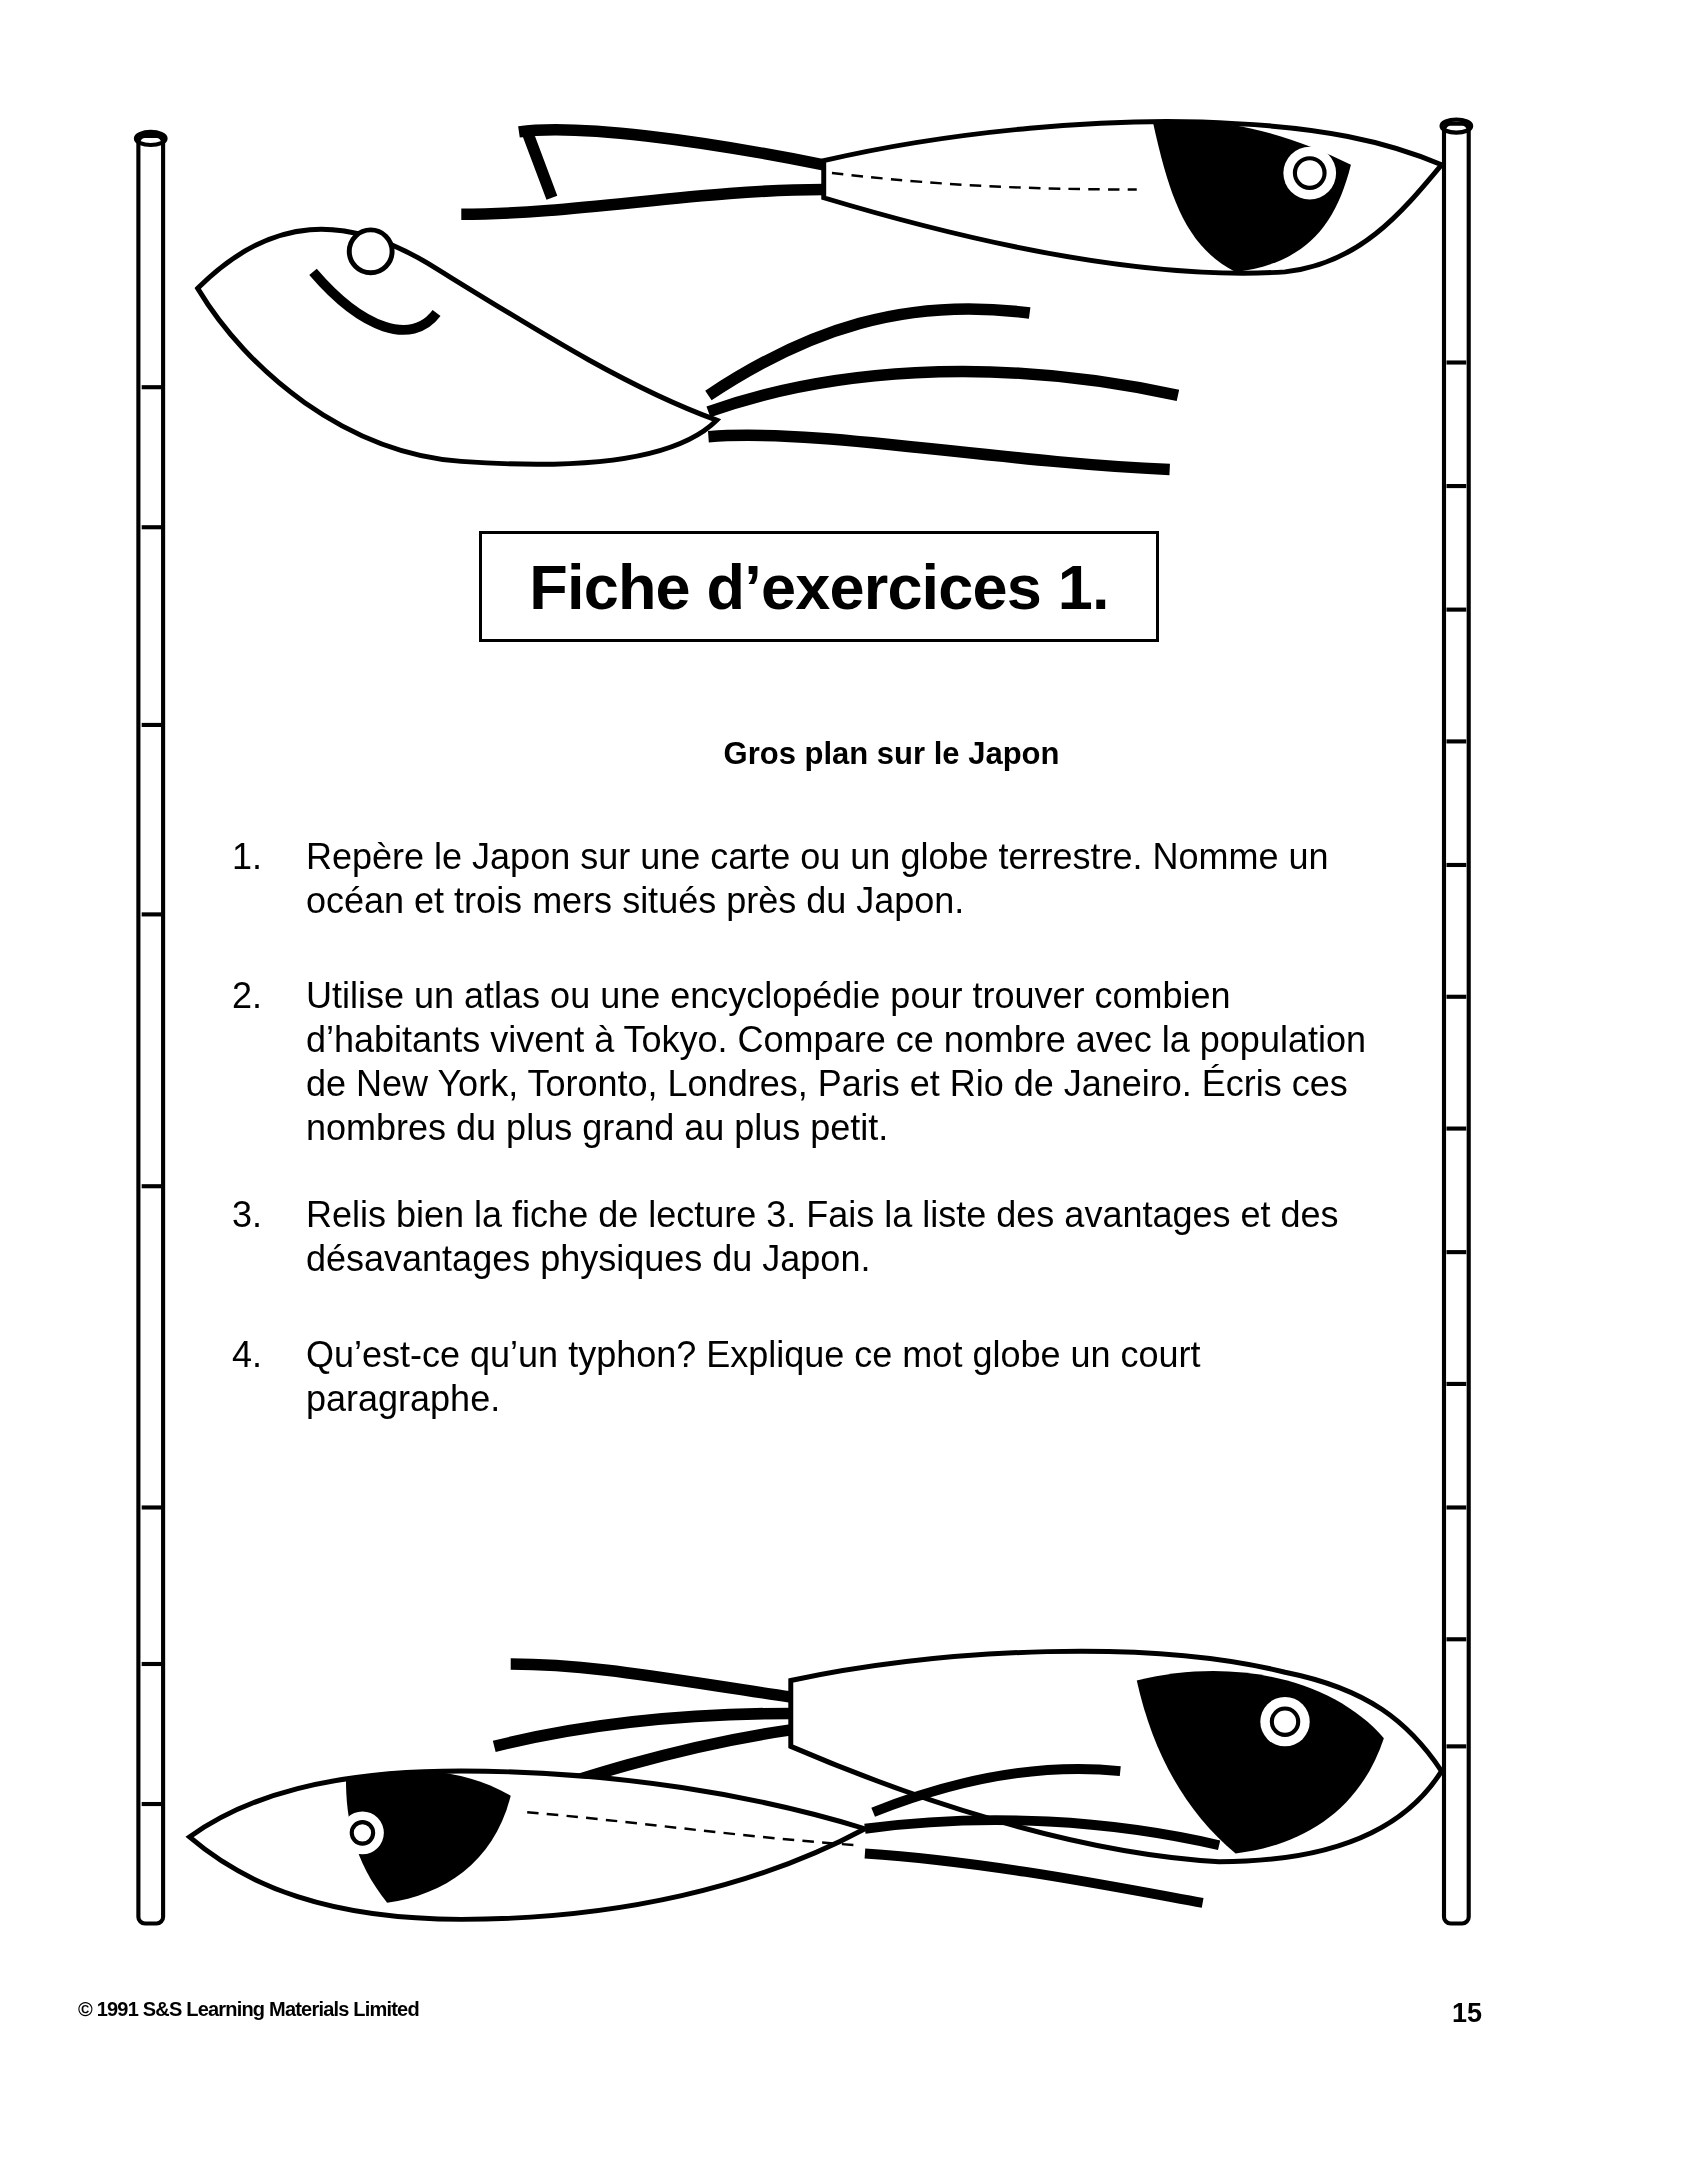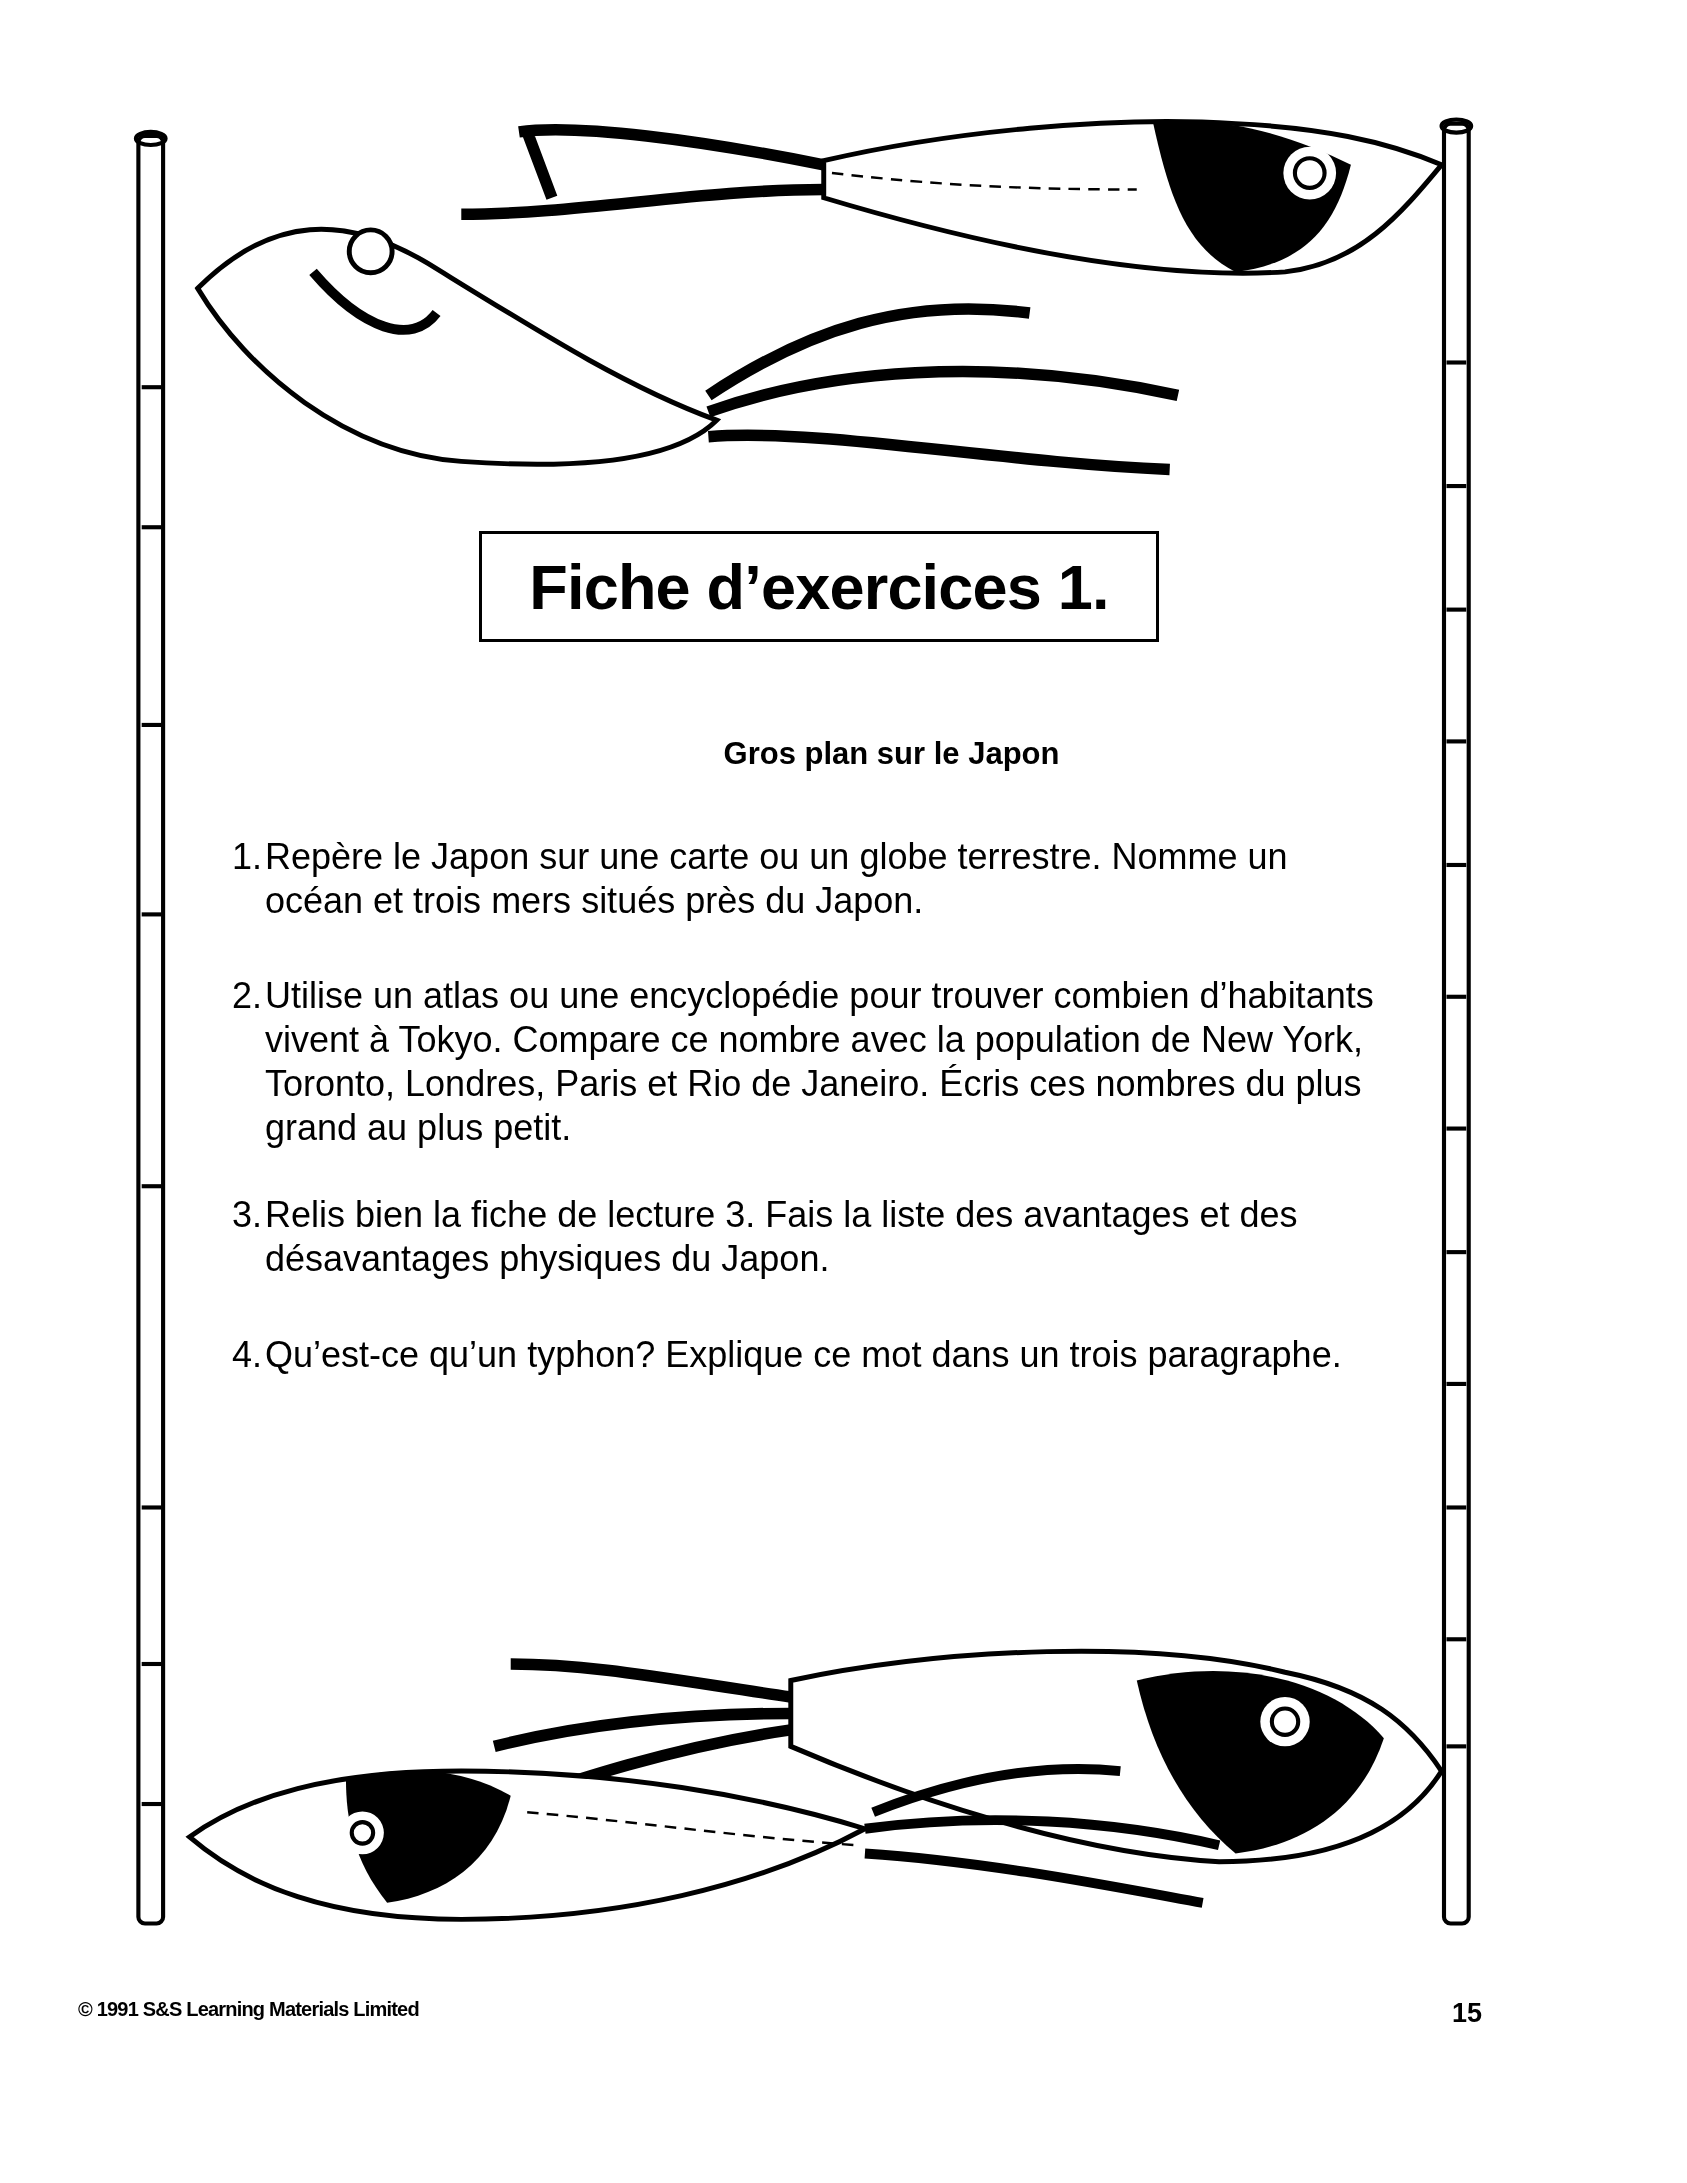--- a/index.html
+++ b/index.html
@@ -3,21 +3,21 @@
 <meta charset="utf-8">
 <style>
   html, body { margin:0; padding:0; background:#ffffff; }
   body { width:1687px; height:2183px; position:relative; overflow:hidden; font-family:"Liberation Sans", sans-serif; color:#000; }
   .art { position:absolute; left:0; top:0; width:1687px; height:2183px; }
   .title-box { position:absolute; left:479px; top:531px; width:680px; height:111px; border:3.3px solid #000; box-sizing:border-box; display:flex; align-items:center; justify-content:center; }
   .title-box span { font-size:63px; font-weight:bold; letter-spacing:-0.8px; }
   .subtitle { position:absolute; left:0; width:1687px; top:736px; text-align:center; font-size:31px; font-weight:bold;padding-left:48px; }
   .q { position:absolute; left:232px; width:1153px; font-size:36px; line-height:44px; }
   .q .num { position:absolute; left:0; top:0; }
-  .q .txt { display:block; margin-left:33px; }
+  .q .txt { display:block; margin-left:74px; }
   .footer-left { position:absolute; left:78px; top:1998px; font-size:20px; font-weight:bold; letter-spacing:-0.8px; }
   .footer-right { position:absolute; left:1452px; top:1998px; font-size:27px; font-weight:bold; }
 </style>
 </head>
 <body>
 
 <svg class="art" viewBox="0 0 2048 2650" xmlns="http://www.w3.org/2000/svg">
 
   <g fill="none" stroke="#000" stroke-width="5">
     <rect x="168" y="165" width="30" height="2170" rx="8"></rect>
@@ -96,18 +96,18 @@
 <div class="q" style="top:974px;">
   <span class="num">2.</span>
   <span class="txt">Utilise un atlas ou une encyclopédie pour trouver combien d’habitants vivent à Tokyo.  Compare ce nombre avec la population de New York, Toronto, Londres, Paris et Rio de Janeiro.  Écris ces nombres du plus grand au plus petit.</span>
 </div>
 <div class="q" style="top:1193px;">
   <span class="num">3.</span>
   <span class="txt">Relis bien la fiche de lecture 3. Fais la liste des avantages et des désavantages physiques du Japon.</span>
 </div>
 <div class="q" style="top:1333px;">
   <span class="num">4.</span>
-  <span class="txt">Qu’est-ce qu’un typhon? Explique ce mot dans un trois paragraphe.</span>
+  <span class="txt">Qu’est-ce qu’un typhon? Explique ce mot globe un court paragraphe.</span>
 </div>
 
 <div class="footer-left">© 1991 S&amp;S Learning Materials Limited</div>
 <div class="footer-right">15</div>
 
 
 </body></html>

